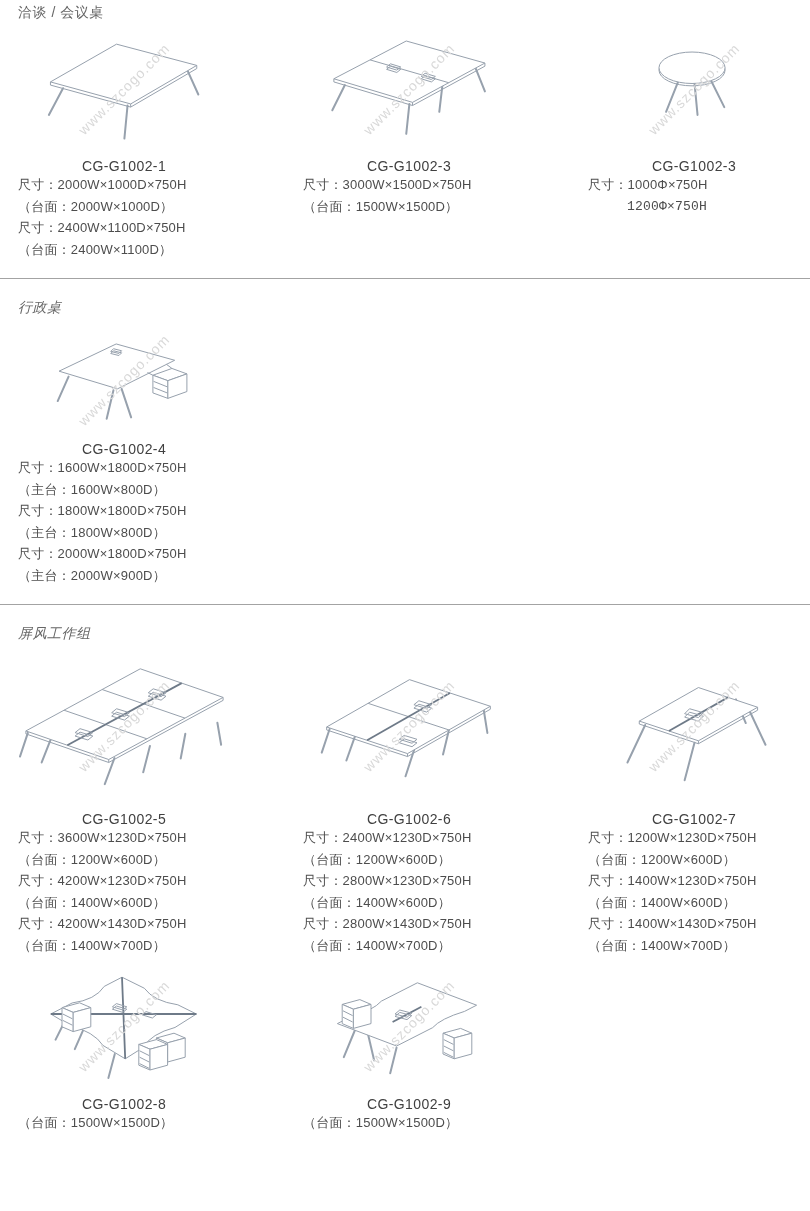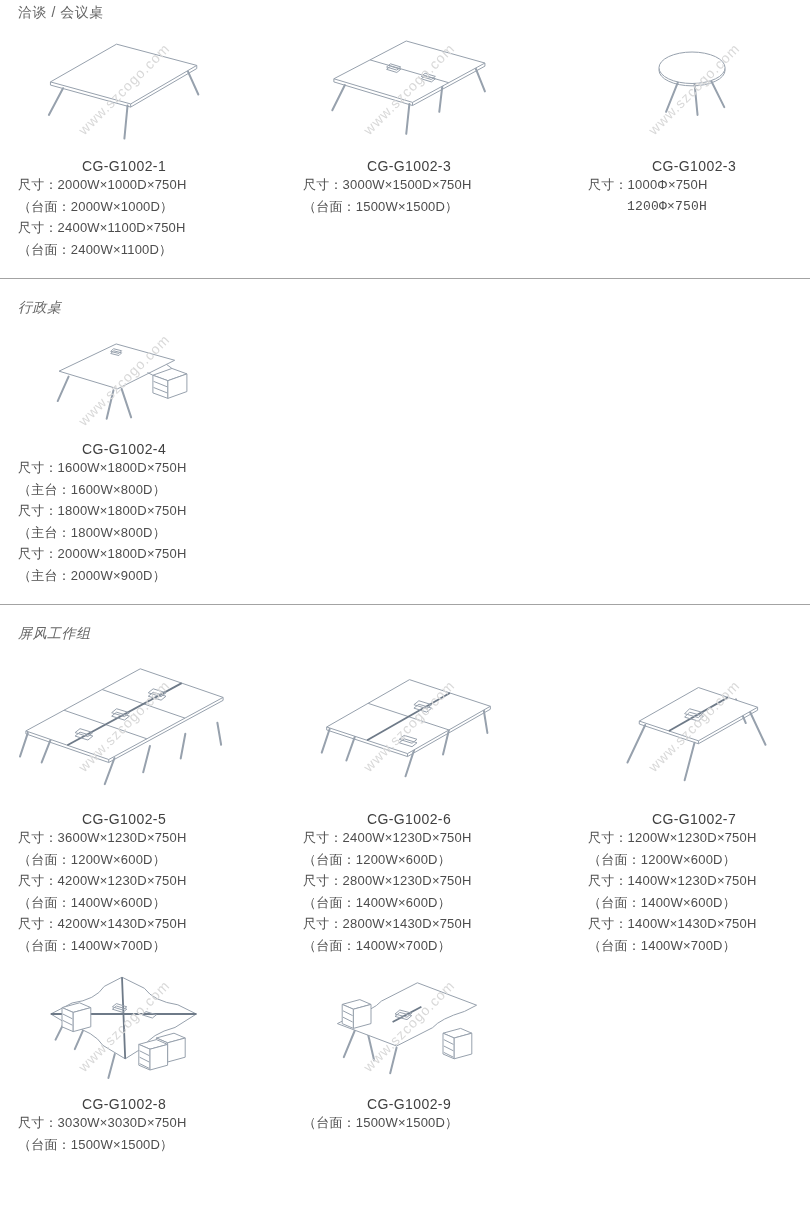--- a/index.html
+++ b/index.html
@@ -290,21 +290,20 @@
             <path class="fill" d="M162,96 L162,120 L184,114 L184,90 Z"></path>
             <path class="fill" d="M126,98 L148,92 L162,98 L140,104 Z"></path>
             <path class="fill" d="M126,98 L126,124 L140,130 L140,104 Z"></path>
             <path class="fill" d="M140,104 L140,130 L162,124 L162,98 Z"></path>
             <path d="M127,106 L139,112 M127,114 L139,120 M127,122 L139,128"></path>
           </svg>
           <span class="wm">www.szcogo.com</span>
         </div>
         <figcaption class="code">CG-G1002-8</figcaption>
         <ul class="specs">
-          <li>尺寸：3030W×3030D×750H</li>
           <li>（台面：1500W×1500D）</li>
         </ul>
       </figure>
 
       <figure class="product">
         <div class="art">
           <svg viewBox="0 0 215 150" preserveAspectRatio="xMidYMid meet">
             <path class="leg" d="M40,80 L26,114"></path>
             <path class="leg" d="M56,84 L64,118"></path>
             <path class="leg" d="M92,102 L84,134"></path>

